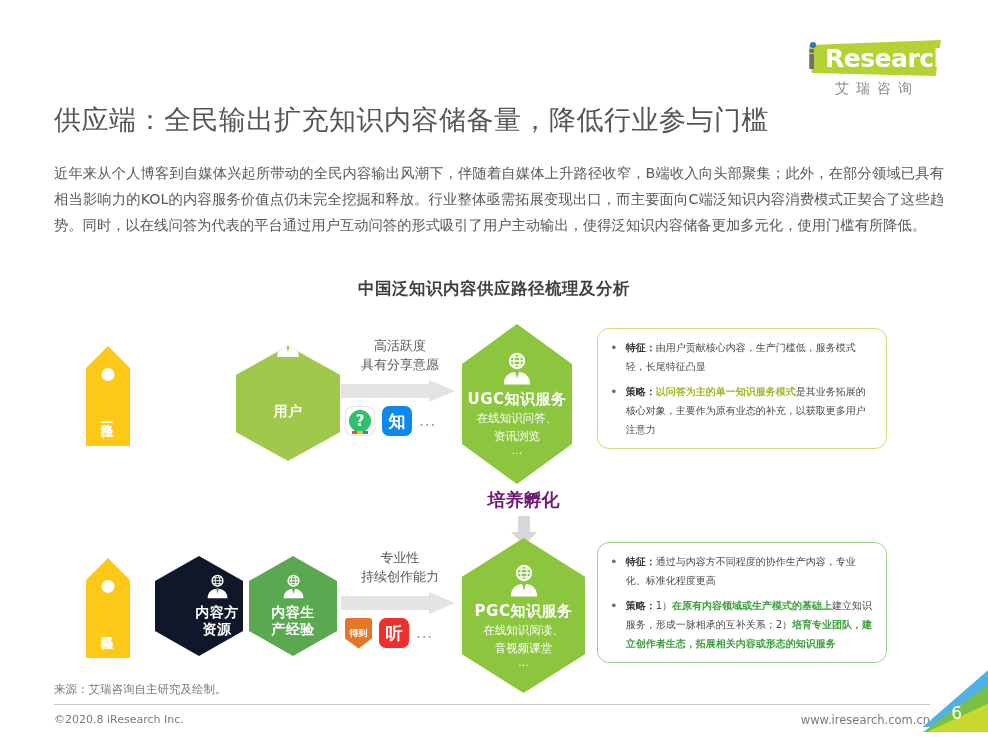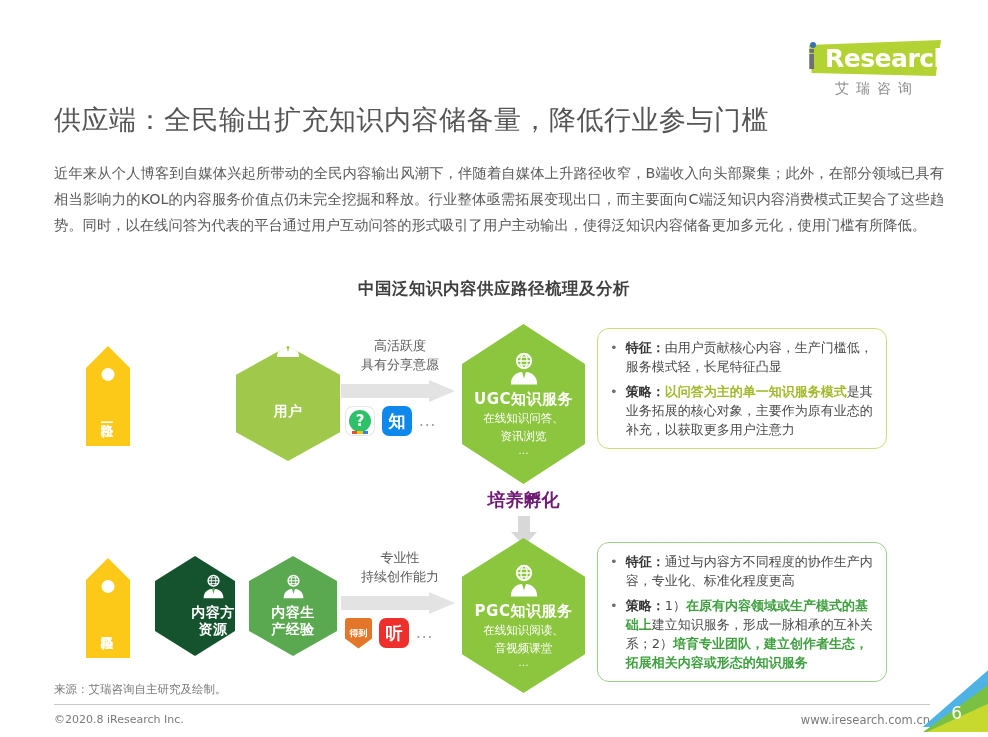--- a/index.html
+++ b/index.html
@@ -94,22 +94,22 @@
     display:flex; flex-direction:column; align-items:center; justify-content:center;
     color:#fff; text-align:center;
   }
   .hex .ico { margin-bottom:3px; }
   .hex .hname { font-size:14px; font-weight:700; line-height:17px; letter-spacing:0.5px; }
   .hex.big .hname { font-size:15px; }
   .hex .hdesc { font-size:11.5px; line-height:15px; font-weight:400; margin-top:3px; }
   .hex .hdots { font-size:11px; line-height:10px; margin-top:2px; opacity:.9; }
 
   #hex-user       { left:236px; top:36px;  width:104px; height:115px; background:#a0c94b;gap:40px; }
-  #hex-ugc        { left:462px; top:14px;  width:123px; height:160px; background:#8cc63e; }
-  #hex-res        { left:155px; top:246px; width:80px;  height:100px; background:#14532d;padding-left:36px; }
+  #hex-ugc        { left:462px; top:14px;  width:110px; height:160px; background:#8cc63e; }
+  #hex-res        { left:155px; top:246px; width:88px;  height:100px; background:#0f172a;padding-left:36px; }
   #hex-exp        { left:249px; top:246px; width:88px;  height:100px; background:#5aa84f; }
   #hex-pgc        { left:462px; top:228px; width:123px; height:155px; background:#8cc63e; }
 
   
   .pg-ico { position:relative; }
   .pg-ico svg { display:block; }
 
   
   .arrow-group { position:absolute; text-align:center; }
   .arrow-label { font-size:13px; color:#5a5a5a; line-height:19px; }
@@ -163,21 +163,21 @@
   
   .callout {
     position:absolute; border:1.4px solid; border-radius:12px;
     background:#fff; padding:9px 12px 9px 10px;
   }
   #callout1 { left:597px; top:18px; width:290px; border-color:#cddc7a; }
   #callout2 { left:597px; top:232px; width:290px; border-color:#9bcf8c; }
   .co-item { display:flex; gap:8px; margin-bottom:6px; }
   .co-item:last-child { margin-bottom:0; }
   .co-bullet { color:#6f6f6f; font-size:13px; line-height:19px; flex:none; padding-left:2px; }
-  .co-text { font-size:13px; line-height:19px; color:#4a4a4a; }
+  .co-text { font-size:10px; line-height:19px; color:#4a4a4a; }
   .co-text b { color:#333; font-weight:700; }
   .hl-y { color:#a3b92b; font-weight:700; }
   .hl-g { color:#3fa03f; font-weight:700; }
 
   
   .source {
     position:absolute; left:54px; top:682px;
     font-size:11.5px; color:#7a7a7a;
   }
   .rule { position:absolute; left:54px; top:704px; width:876px; height:1px; background:#c9c9c9; }

